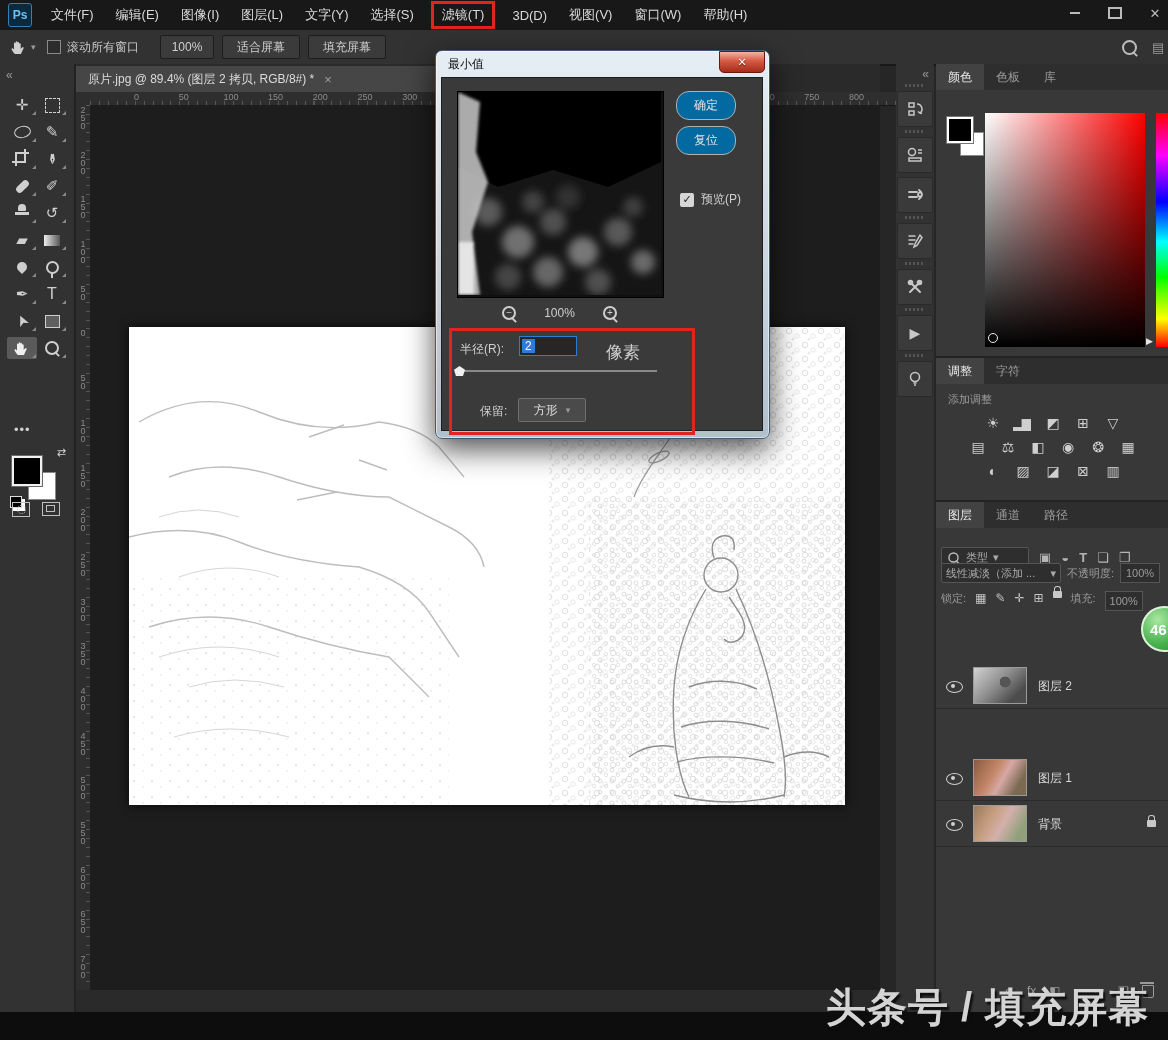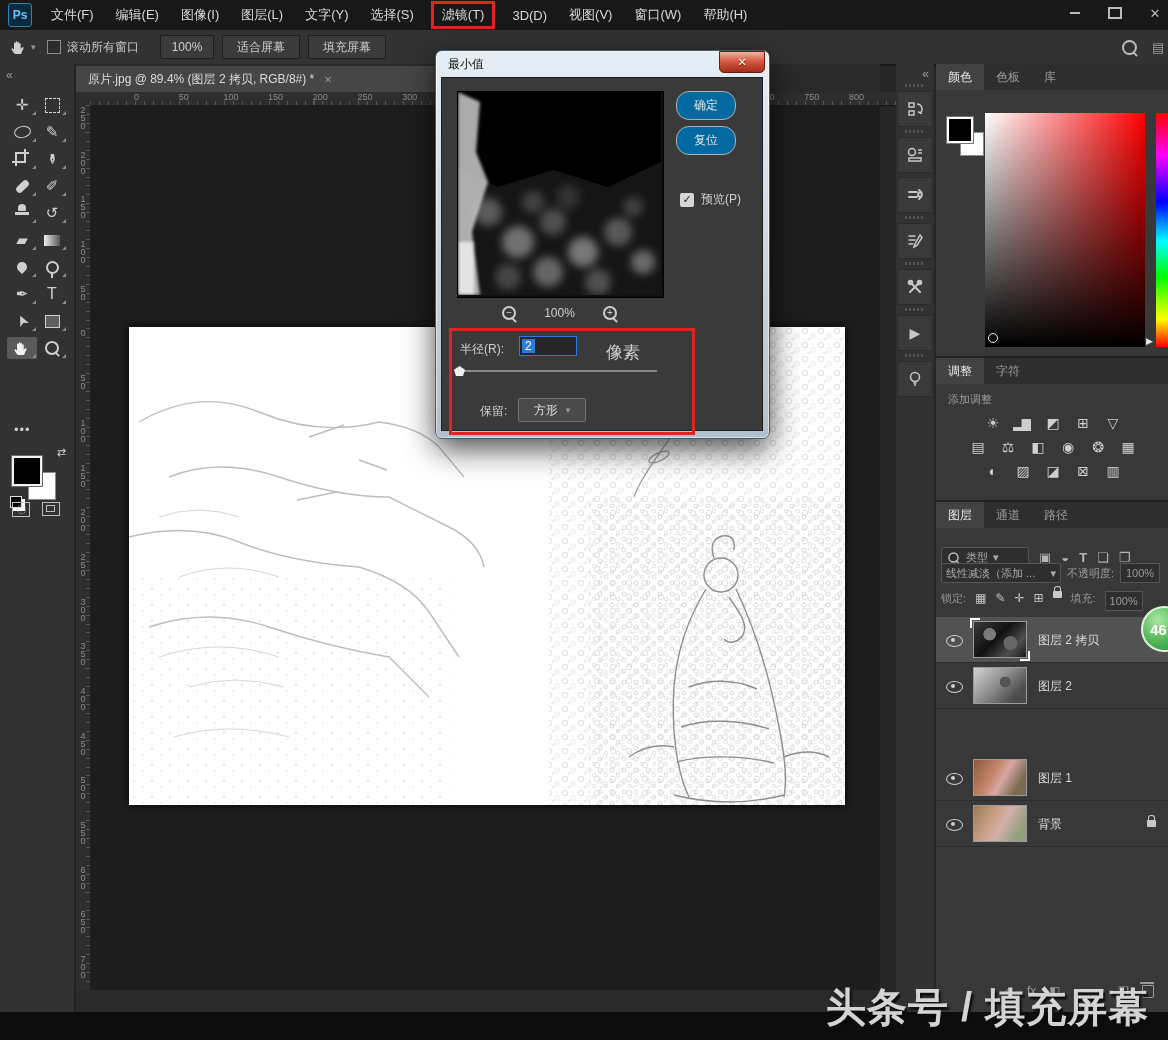--- a/index.html
+++ b/index.html
@@ -541,25 +541,20 @@
         <span class="small">锁定:</span>
         <span style="font-size:12px;color:#c5c5c5;">▦</span>
         <span style="font-size:12px;color:#c5c5c5;">✎</span>
         <span style="font-size:12px;color:#c5c5c5;">✛</span>
         <span style="font-size:12px;color:#c5c5c5;">⊞</span>
         <span class="lockico"></span>
         <span class="small">填充:</span>
         <div class="valbox" style="width:38px;">100%</div>
       </div>
 
-      <div class="lrow sel" style="top:115px;">
-        <span class="eye"></span>
-        <div class="thumb th-g1 brk"></div>
-        <span class="lname">图层 2 拷贝</span>
-      </div>
       <div class="lrow" style="top:161px;">
         <span class="eye"></span>
         <div class="thumb th-g2"></div>
         <span class="lname">图层 2</span>
       </div>
       <div class="lrow" style="top:253px;">
         <span class="eye"></span>
         <div class="thumb th-c1"></div>
         <span class="lname">图层 1</span>
       </div>

